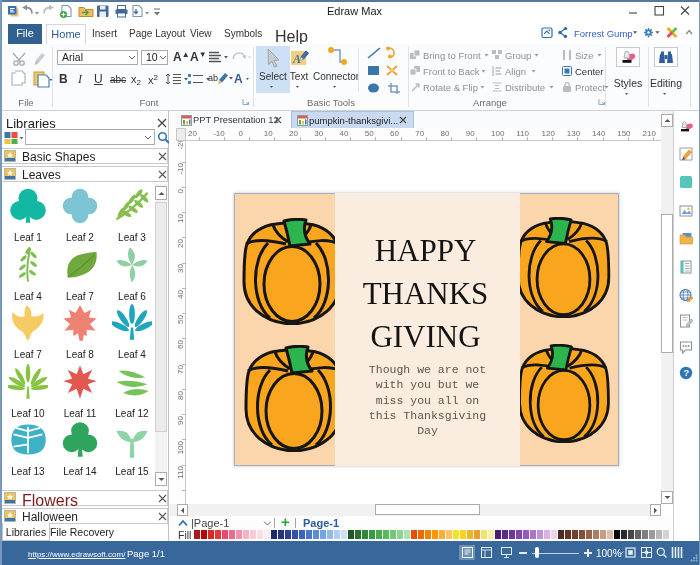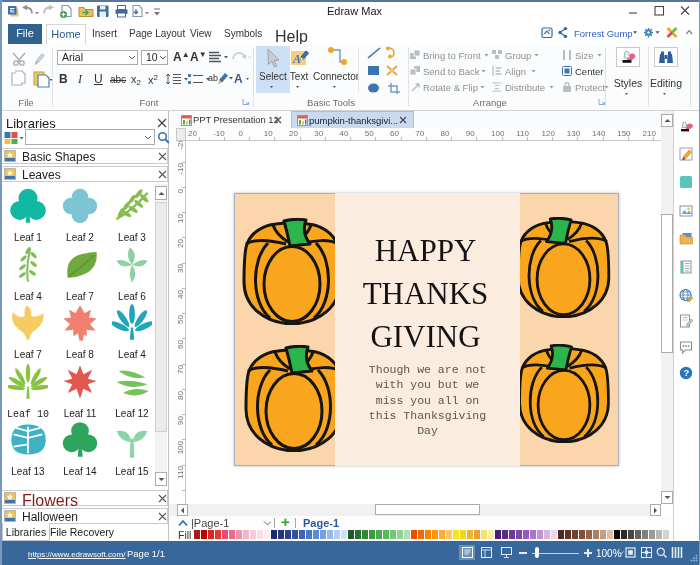--- a/index.html
+++ b/index.html
@@ -219,21 +219,21 @@
 <div class="tx" style="left:423px;top:50px;font-size:9.5px;color:#8f8f8f;">Bring to Front</div>
 <svg class="abs" style="left:484px;top:53px;" width="6" height="5" viewBox="0 0 6 5">
     <path d="M0.5 1 l4 0 -2 2.5 z" fill="#9a9a9a"></path>
   </svg>
 <svg class="abs" style="left:410px;top:66px;" width="10" height="10" viewBox="0 0 10 10">
     <g fill="#B9BDC2">
       <rect x="4" y="0" width="6" height="6"></rect>
       <rect x="0" y="3" width="6" height="6" stroke="#fff" stroke-width="0.8"></rect>
     </g>
   </svg>
-<div class="tx" style="left:423px;top:66px;font-size:9.5px;color:#8f8f8f;">Send to Back</div>
+<div class="tx" style="left:423px;top:66px;font-size:9.5px;color:#8f8f8f;">Front to Back</div>
 <svg class="abs" style="left:481px;top:69px;" width="6" height="5" viewBox="0 0 6 5">
     <path d="M0.5 1 l4 0 -2 2.5 z" fill="#9a9a9a"></path>
   </svg>
 <svg class="abs" style="left:410px;top:82px;" width="10" height="10" viewBox="0 0 10 10">
     <path d="M2 9 L9 2 M9 2 l-3.5 0 M9 2 l0 3.5" stroke="#B9BDC2" stroke-width="1.5" fill="none"></path>
   </svg>
 <div class="tx" style="left:423px;top:82px;font-size:9.5px;color:#8f8f8f;">Rotate &amp; Flip</div>
 <svg class="abs" style="left:480px;top:85px;" width="6" height="5" viewBox="0 0 6 5">
     <path d="M0.5 1 l4 0 -2 2.5 z" fill="#9a9a9a"></path>
   </svg>
@@ -477,21 +477,21 @@
       <ellipse cx="18.0" cy="10.0" rx="8.5" ry="2" transform="rotate(90 18.0 10.0)"></ellipse>
       <ellipse cx="11.0" cy="13.0" rx="8.5" ry="2" transform="rotate(60 11.0 13.0)"></ellipse>
       <ellipse cx="25.0" cy="13.0" rx="8.5" ry="2" transform="rotate(-60 25.0 13.0)"></ellipse>
       <ellipse cx="8.0" cy="18.0" rx="8.5" ry="2" transform="rotate(30 8.0 18.0)"></ellipse>
       <ellipse cx="28.0" cy="18.0" rx="8.5" ry="2" transform="rotate(-30 28.0 18.0)"></ellipse>
       <ellipse cx="7.0" cy="23.0" rx="8.5" ry="2" transform="rotate(8 7.0 23.0)"></ellipse>
       <ellipse cx="29.0" cy="23.0" rx="8.5" ry="2" transform="rotate(-8 29.0 23.0)"></ellipse>
       <path d="M17.3 22 h1.4 l0.8 11 h-3 z"></path>
     </g>
   </svg>
-<div class="tx" style="left:28px;top:407.5px;width:0;font-size:10px;color:#222;"><span style="display:inline-block;transform:translateX(-50%);font-family:Liberation Mono, monospace;">Leaf 10</span></div>
+<div class="tx" style="left:28px;top:407.5px;width:0;font-size:10px;color:#222;"><span style="display:inline-block;transform:translateX(-50%);">Leaf 10</span></div>
 <svg class="abs" style="left:60.0px;top:361.5px;" width="40" height="40" viewBox="0 0 36 36">
     <path d="M18 3 L21 11 L29 7 L25 15 L33 17 L25 20 L29 28 L21 24 L18 33 L15 24 L7 28 L11 20 L3 17 L11 15 L7 7 L15 11 Z" fill="#E4574F"></path>
   </svg>
 <div class="tx" style="left:80px;top:407.5px;width:0;font-size:10px;color:#222;"><span style="display:inline-block;transform:translateX(-50%);">Leaf 11</span></div>
 <svg class="abs" style="left:112.0px;top:361.5px;" width="40" height="40" viewBox="0 0 36 36">
     <g fill="#78C25A">
       <path d="M6 8 Q16 6 30 14 Q16 16 6 8z"></path>
       <path d="M4 18 Q16 15 32 20 Q18 26 4 18z"></path>
       <path d="M10 28 Q20 22 33 26 Q22 33 10 28z"></path>
     </g>

